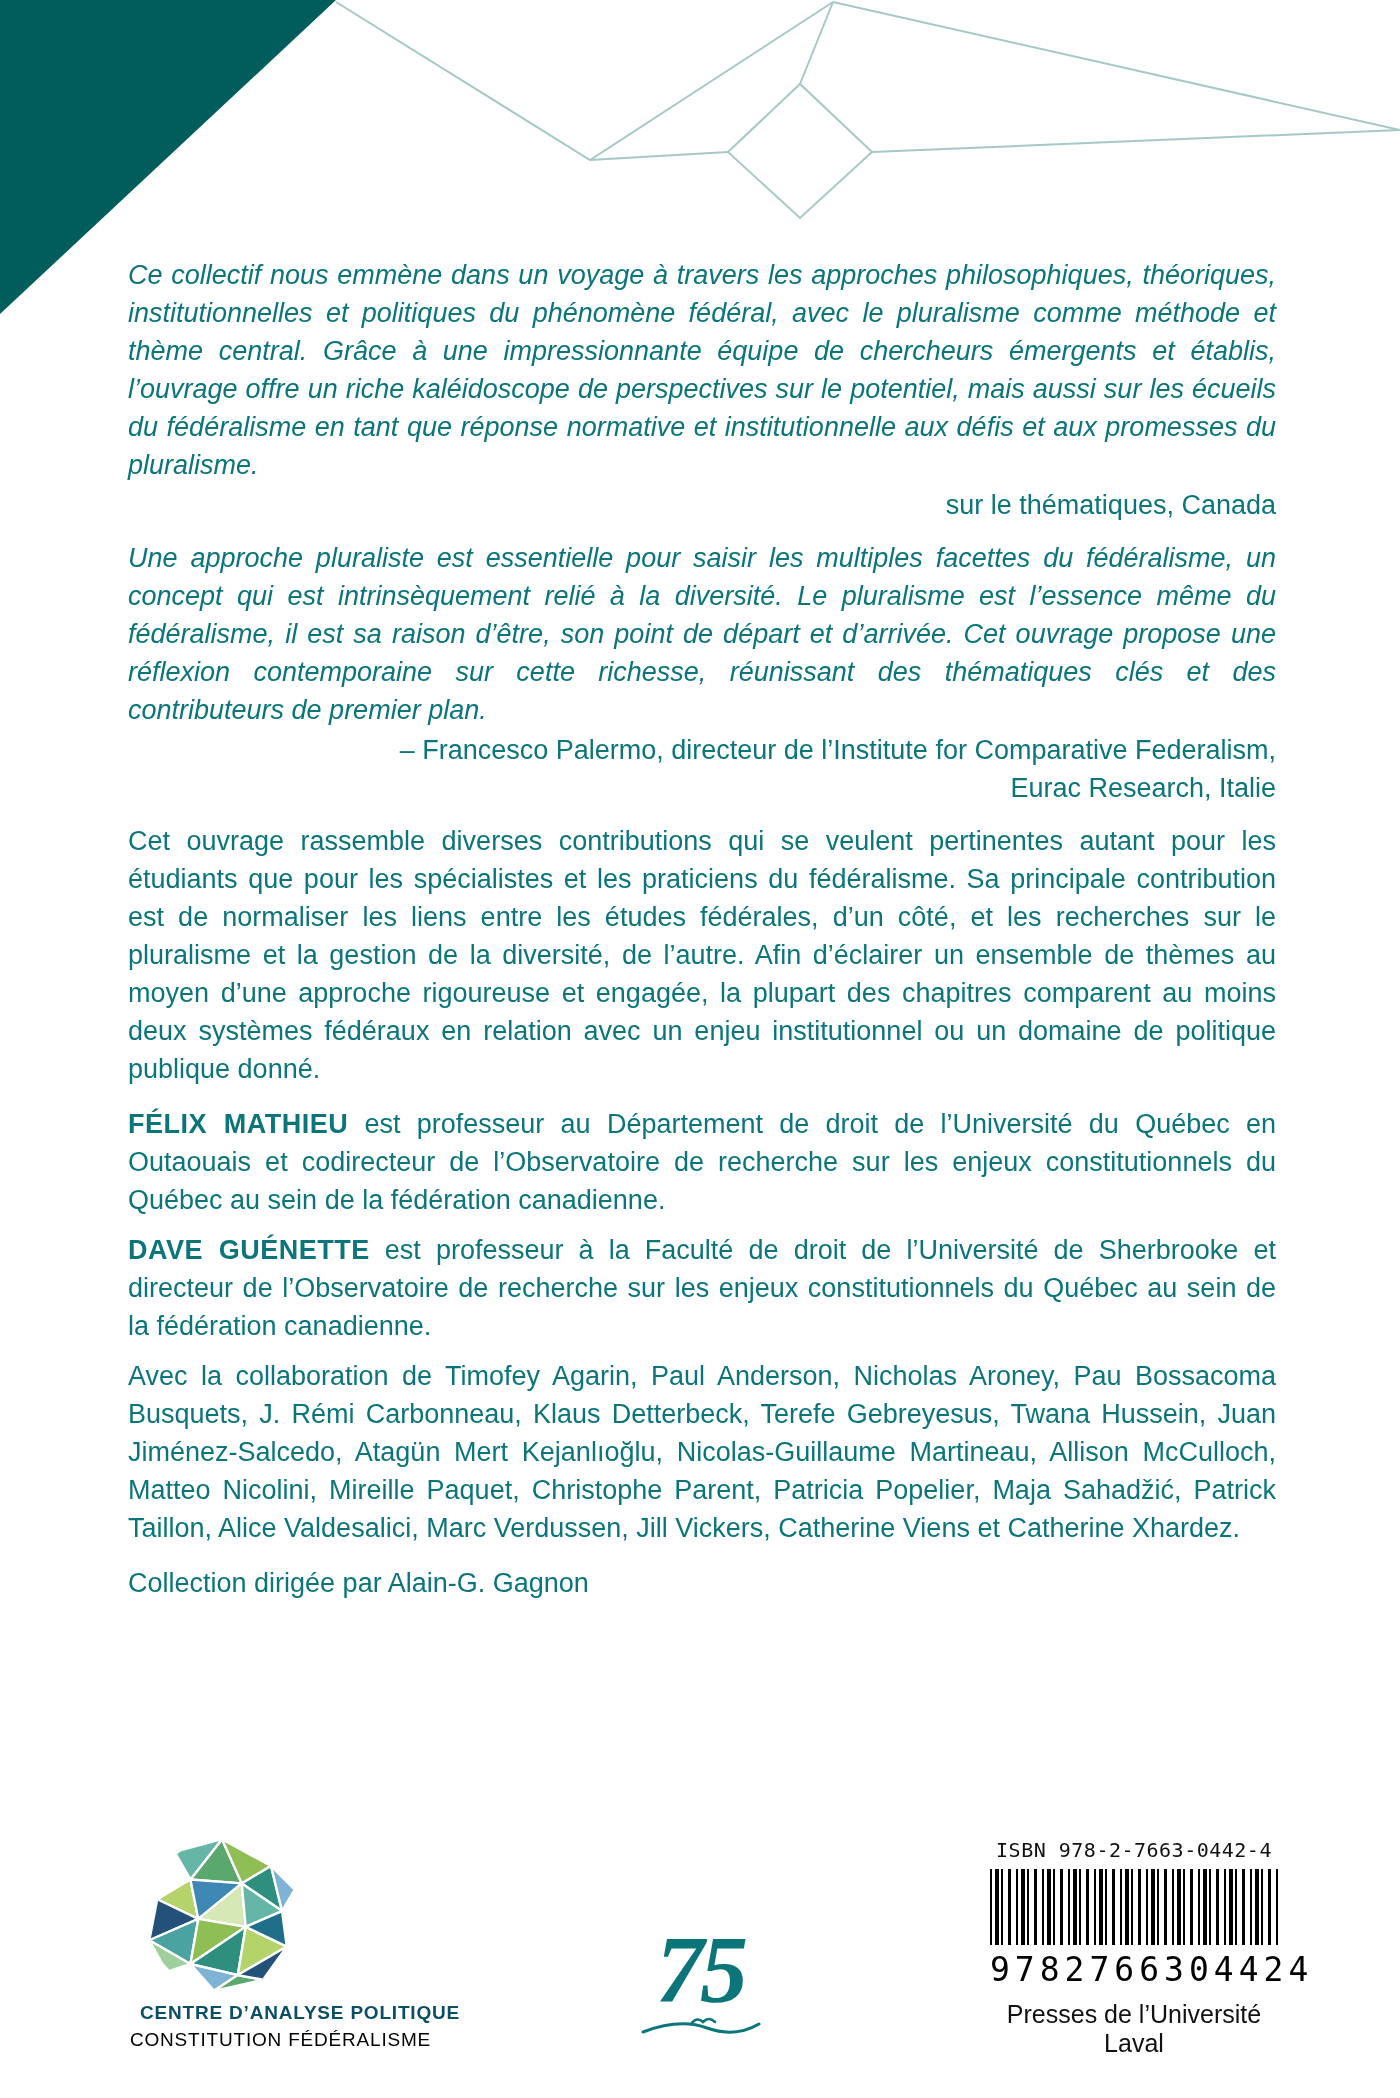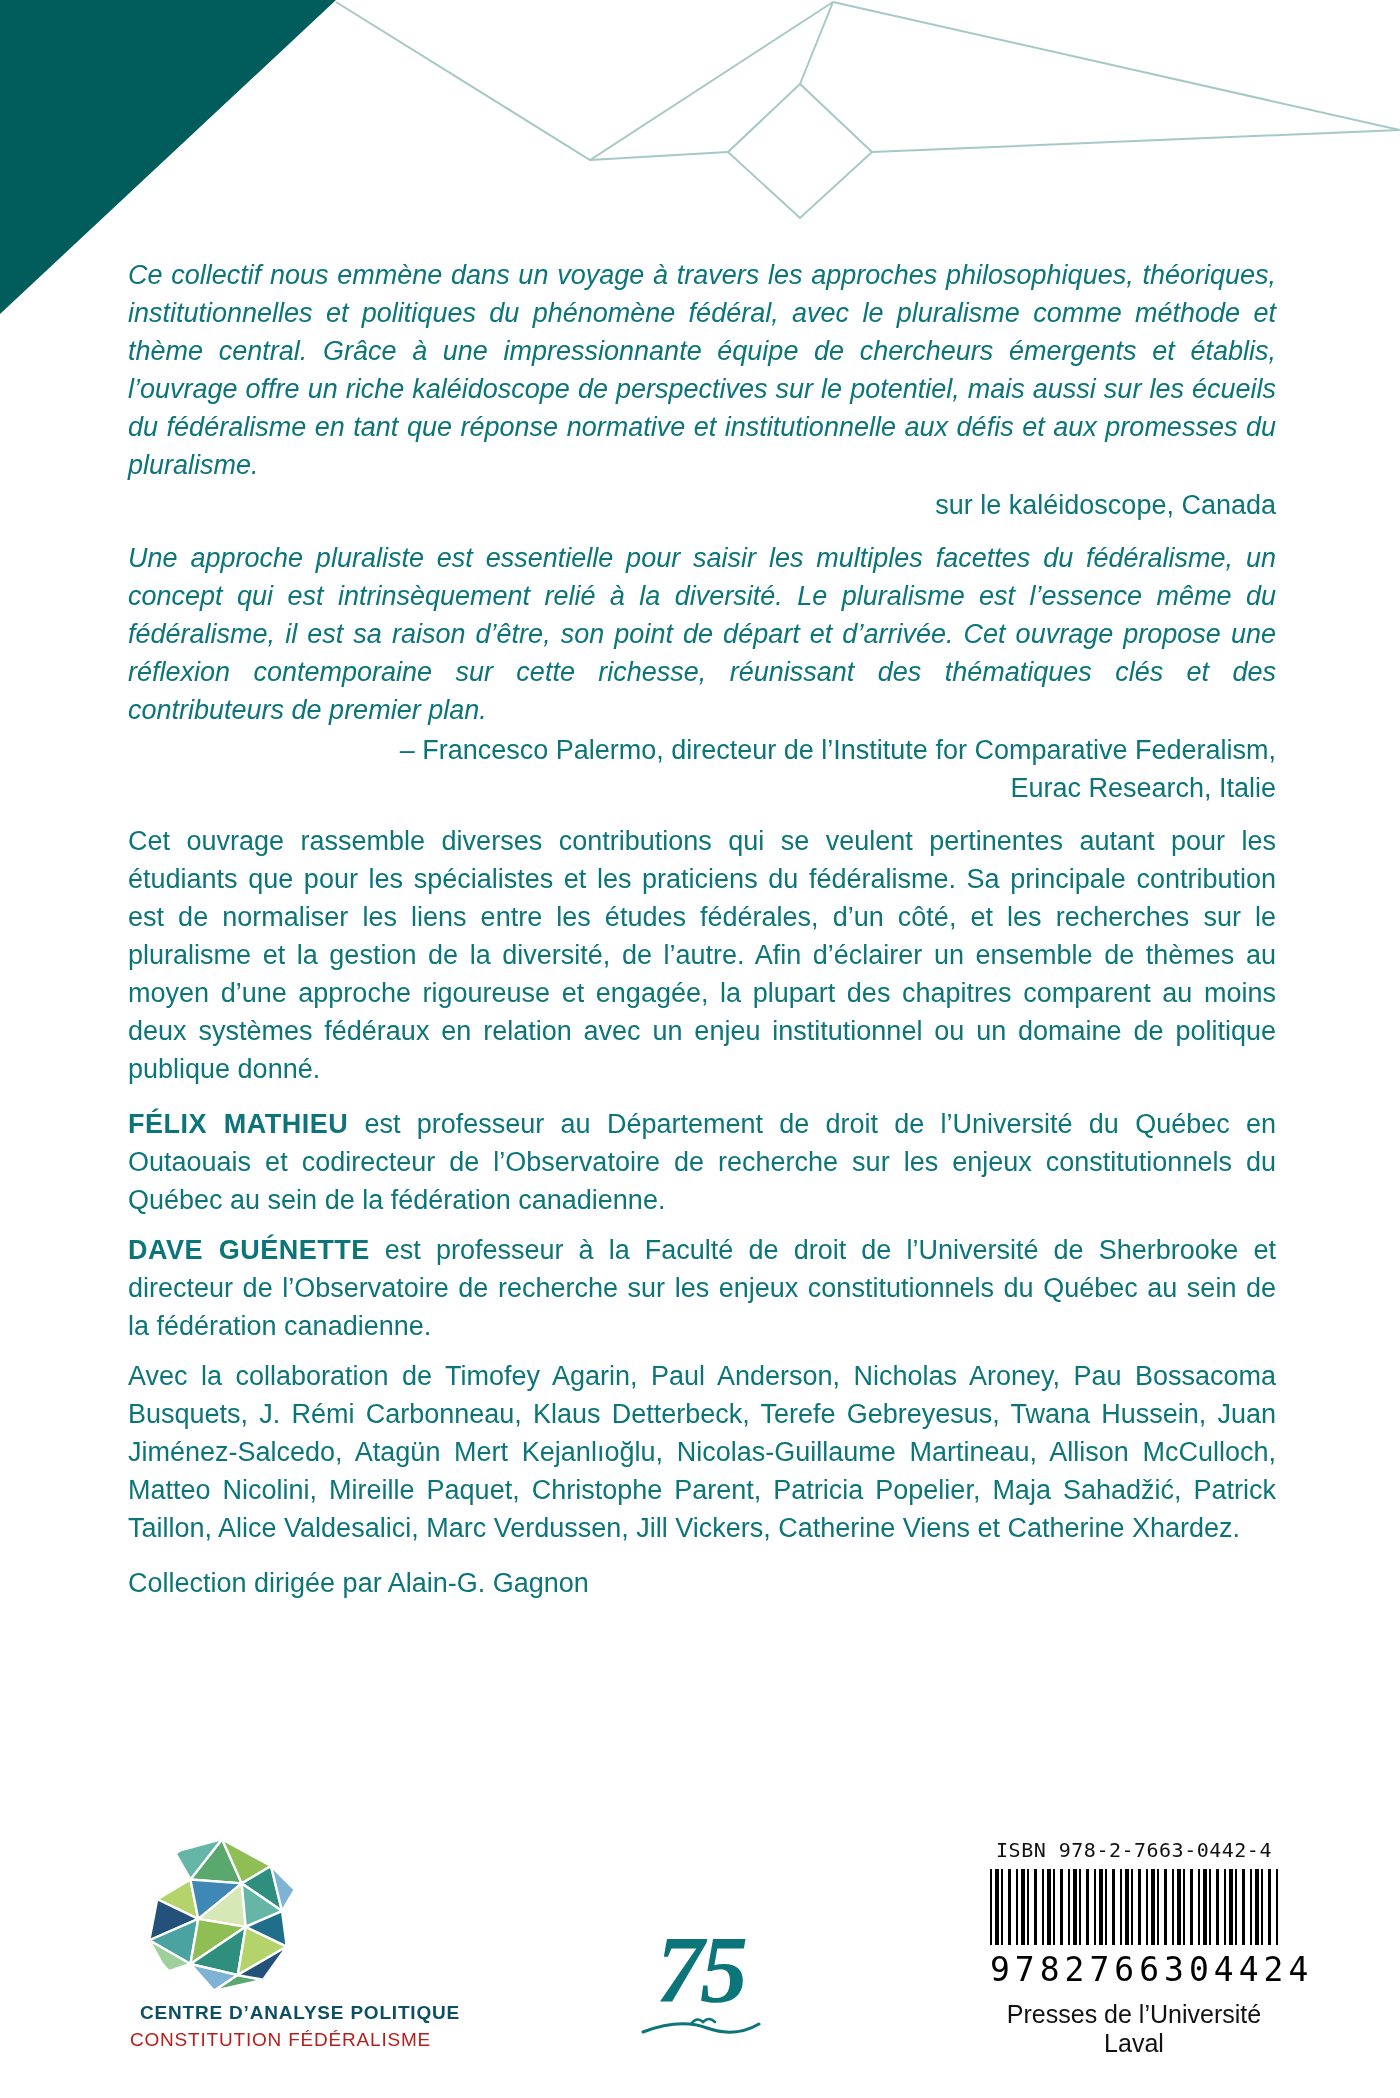--- a/index.html
+++ b/index.html
@@ -23,21 +23,21 @@
   .desc{margin:0 0 17px 0 !important;}
   .bio{margin:0 0 12px 0 !important;}
   .collab{margin:0 0 17px 0 !important;}
   .collection{text-align:left !important;margin:0 !important;}
   .bio-name{font-weight:bold;letter-spacing:.5px;}
 
   
   .cap-logo{position:absolute;left:130px;top:1836px;width:330px;}
   .cap-logo svg{display:block;margin-left:12px;}
   .cap-caption1{margin-top:8px;font-size:19px;font-weight:bold;color:#0a4f63;letter-spacing:.8px;text-align:right;}
-  .cap-caption2{margin-top:5px;font-size:19px;color:#b91c1c;letter-spacing:.8px;}
+  .cap-caption2{margin-top:5px;font-size:19px;color:#000000;letter-spacing:.8px;}
 
   .anniv{position:absolute;left:612px;top:1912px;width:176px;text-align:center;color:#0b757a;}
   .anniv-num{
     font-family:"Liberation Serif",serif;font-style:italic;font-weight:bold;
     font-size:96px;line-height:92px;letter-spacing:-4px;margin-top:12px;
   }
   .anniv svg{display:block;margin:0 auto;}
 
   .barcode-block{position:absolute;left:990px;top:1838px;width:288px;text-align:center;}
   .isbn-label{
@@ -70,21 +70,21 @@
       <polyline points="590,160 728,152"></polyline>
       <polyline points="833,2 1400,130"></polyline>
       <polyline points="872,152 1400,130"></polyline>
     </g>
   </svg>
 
   <div class="content">
 
     <p class="quote">Ce collectif nous emmène dans un voyage à travers les approches philosophiques, théoriques, institutionnelles et politiques du phénomène fédéral, avec le pluralisme comme méthode et thème central. Grâce à une impressionnante équipe de chercheurs émergents et établis, l’ouvrage offre un riche kaléidoscope de perspectives sur le potentiel, mais aussi sur les écueils du fédéralisme en tant que réponse normative et institutionnelle aux défis et aux promesses du pluralisme.</p>
     <div class="attribution">
-      <div>sur le kaléidoscope, Canada</div>
+      <div>sur le thématiques, Canada</div>
     </div>
 
     <p class="quote">Une approche pluraliste est essentielle pour saisir les multiples facettes du fédéralisme, un concept qui est intrinsèquement relié à la diversité. Le pluralisme est l’essence même du fédéralisme, il est sa raison d’être, son point de départ et d’arrivée. Cet ouvrage propose une réflexion contemporaine sur cette richesse, réunissant des thématiques clés et des contributeurs de premier plan.</p>
     <div class="attribution">
       <div>– Francesco Palermo, directeur de l’Institute for Comparative Federalism,</div>
       <div>Eurac Research, Italie</div>
     </div>
 
     <p class="desc">Cet ouvrage rassemble diverses contributions qui se veulent pertinentes autant pour les étudiants que pour les spécialistes et les praticiens du fédéralisme. Sa principale contribution est de normaliser les liens entre les études fédérales, d’un côté, et les recherches sur le pluralisme et la gestion de la diversité, de l’autre. Afin d’éclairer un ensemble de thèmes au moyen d’une approche rigoureuse et engagée, la plupart des chapitres comparent au moins deux systèmes fédéraux en relation avec un enjeu institutionnel ou un domaine de politique publique donné.</p>
 

